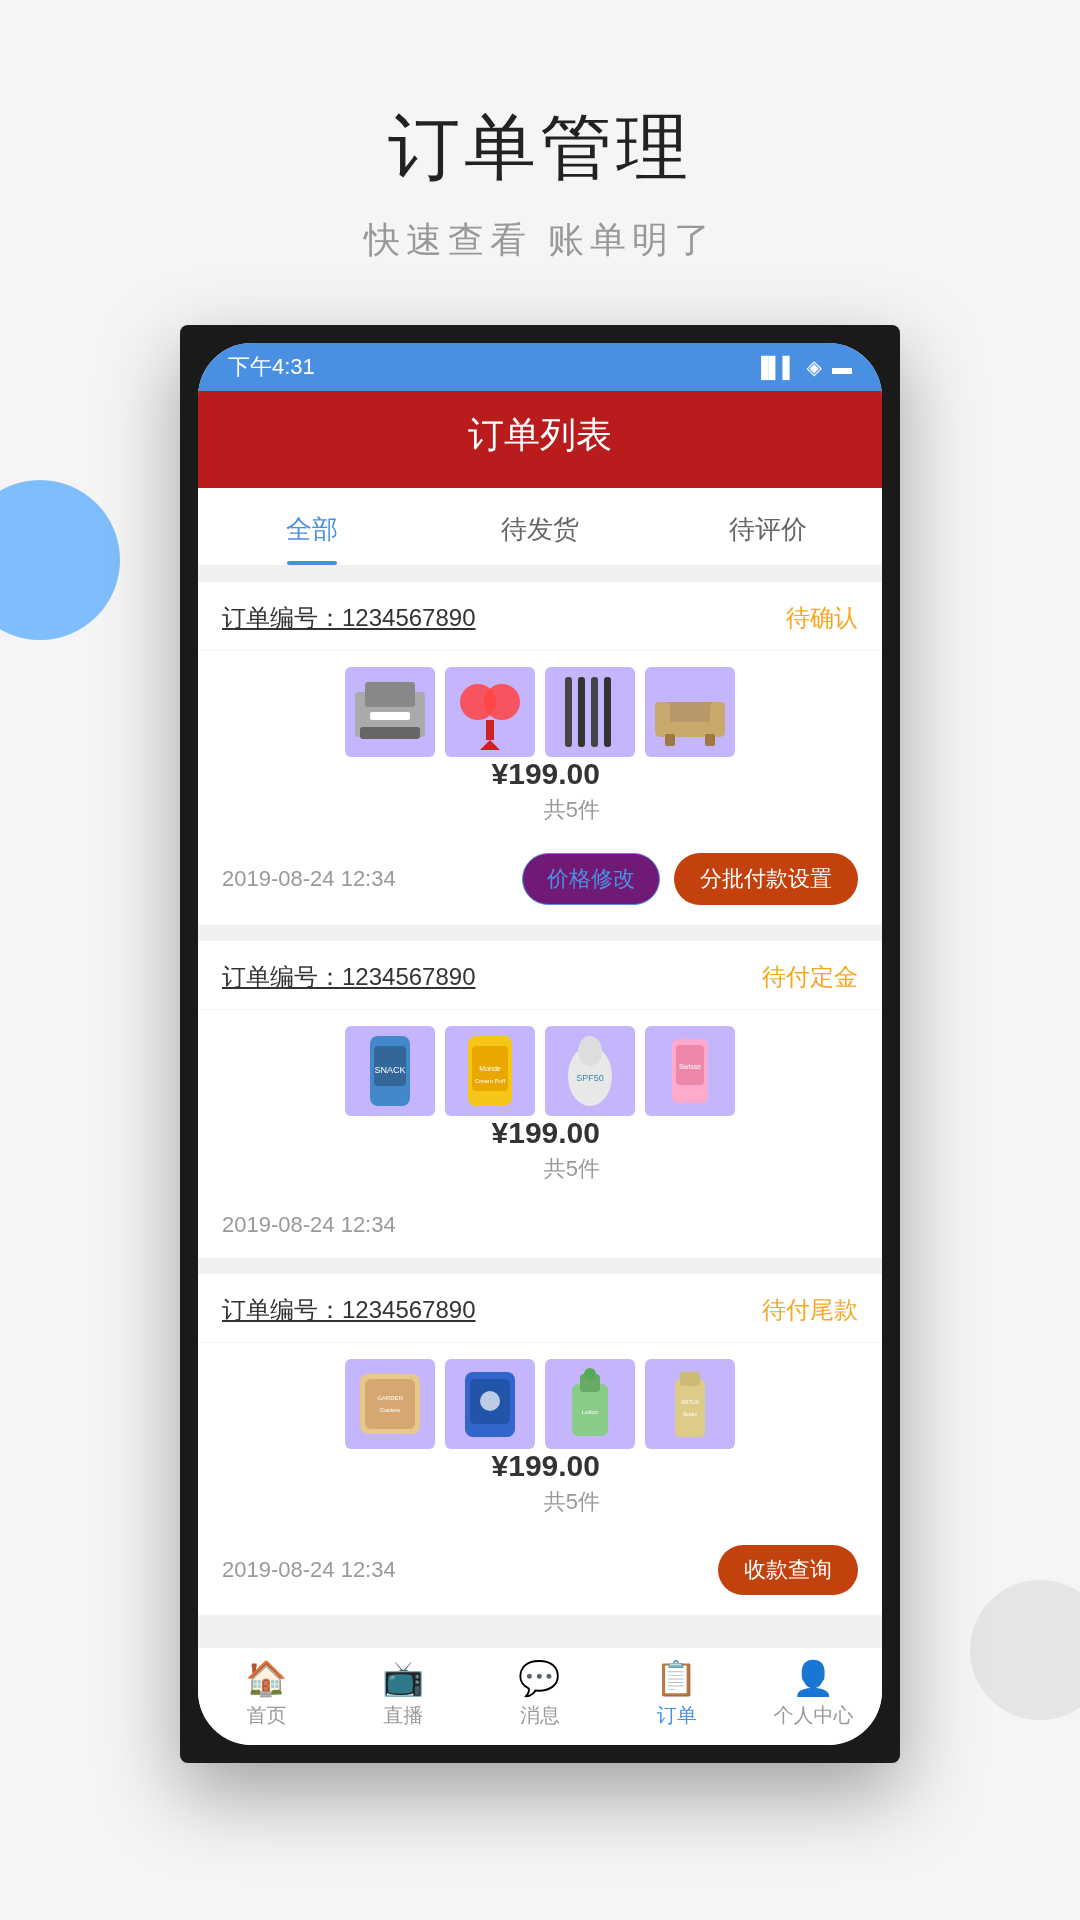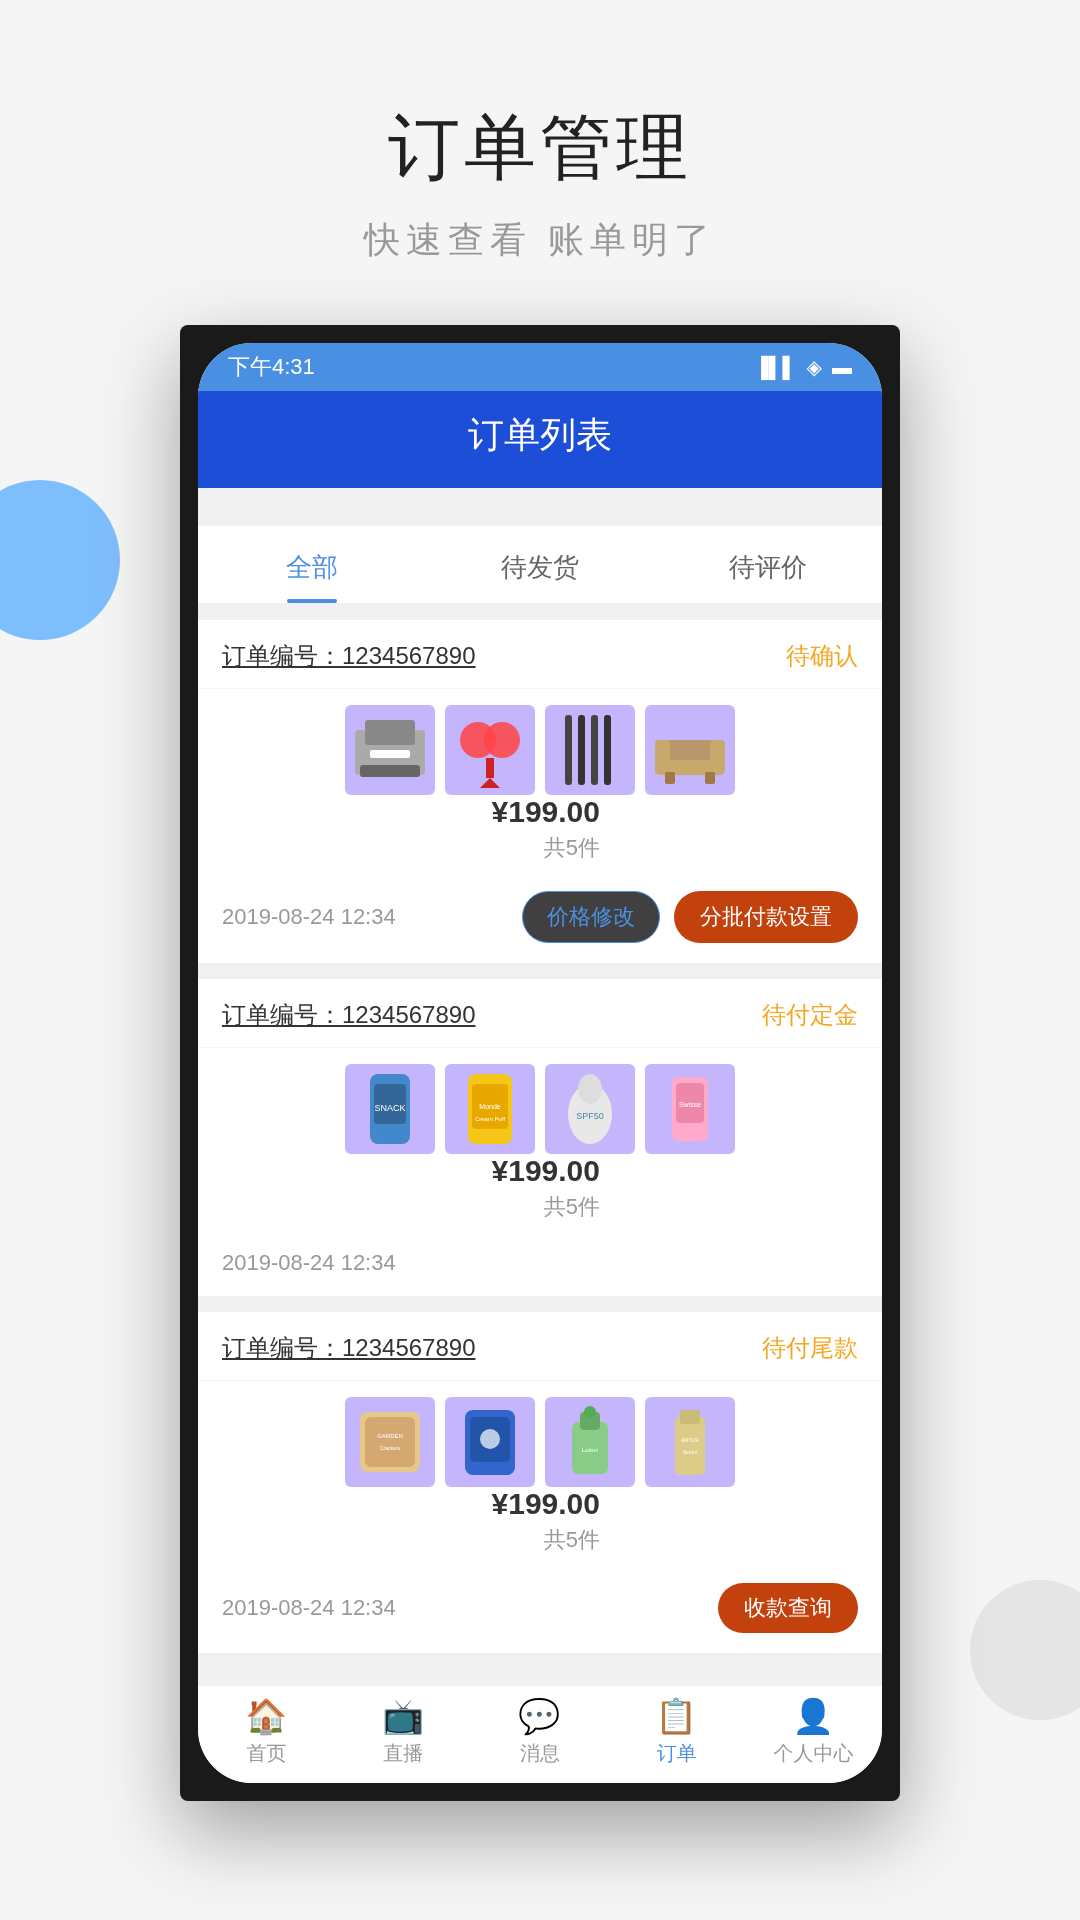--- a/index.html
+++ b/index.html
@@ -98,36 +98,35 @@
       align-items: center;
       gap: 10px;
     }
     .status-icons span {
       color: white;
       font-size: 20px;
     }
 
     
     .app-header {
-      background: #1d4ed8;
+      background: #b91c1c;
       text-align: center;
       padding: 20px 0 28px;
     }
     .app-header-title {
       font-size: 36px;
       color: white;
       font-weight: 500;
     }
 
     
     .tabs-bar {
       background: white;
       display: flex;
       border-bottom: 1px solid #eee;
-      margin-top: 38px;
     }
     .tab-item {
       flex: 1;
       text-align: center;
       padding: 24px 0 18px;
       font-size: 26px;
       color: #666;
       position: relative;
       cursor: pointer;
     }
@@ -223,21 +222,21 @@
       font-size: 22px;
       color: #999;
     }
     .order-actions {
       display: flex;
       gap: 14px;
     }
     .btn-outline {
       border: 1.5px solid #4a90e2;
       color: #4a90e2;
-      background: #404040;
+      background: #701a75;
       border-radius: 30px;
       padding: 10px 24px;
       font-size: 22px;
       cursor: pointer;
     }
     .btn-solid {
       border: none;
       color: white;
       background: #c2410c;
       border-radius: 30px;

